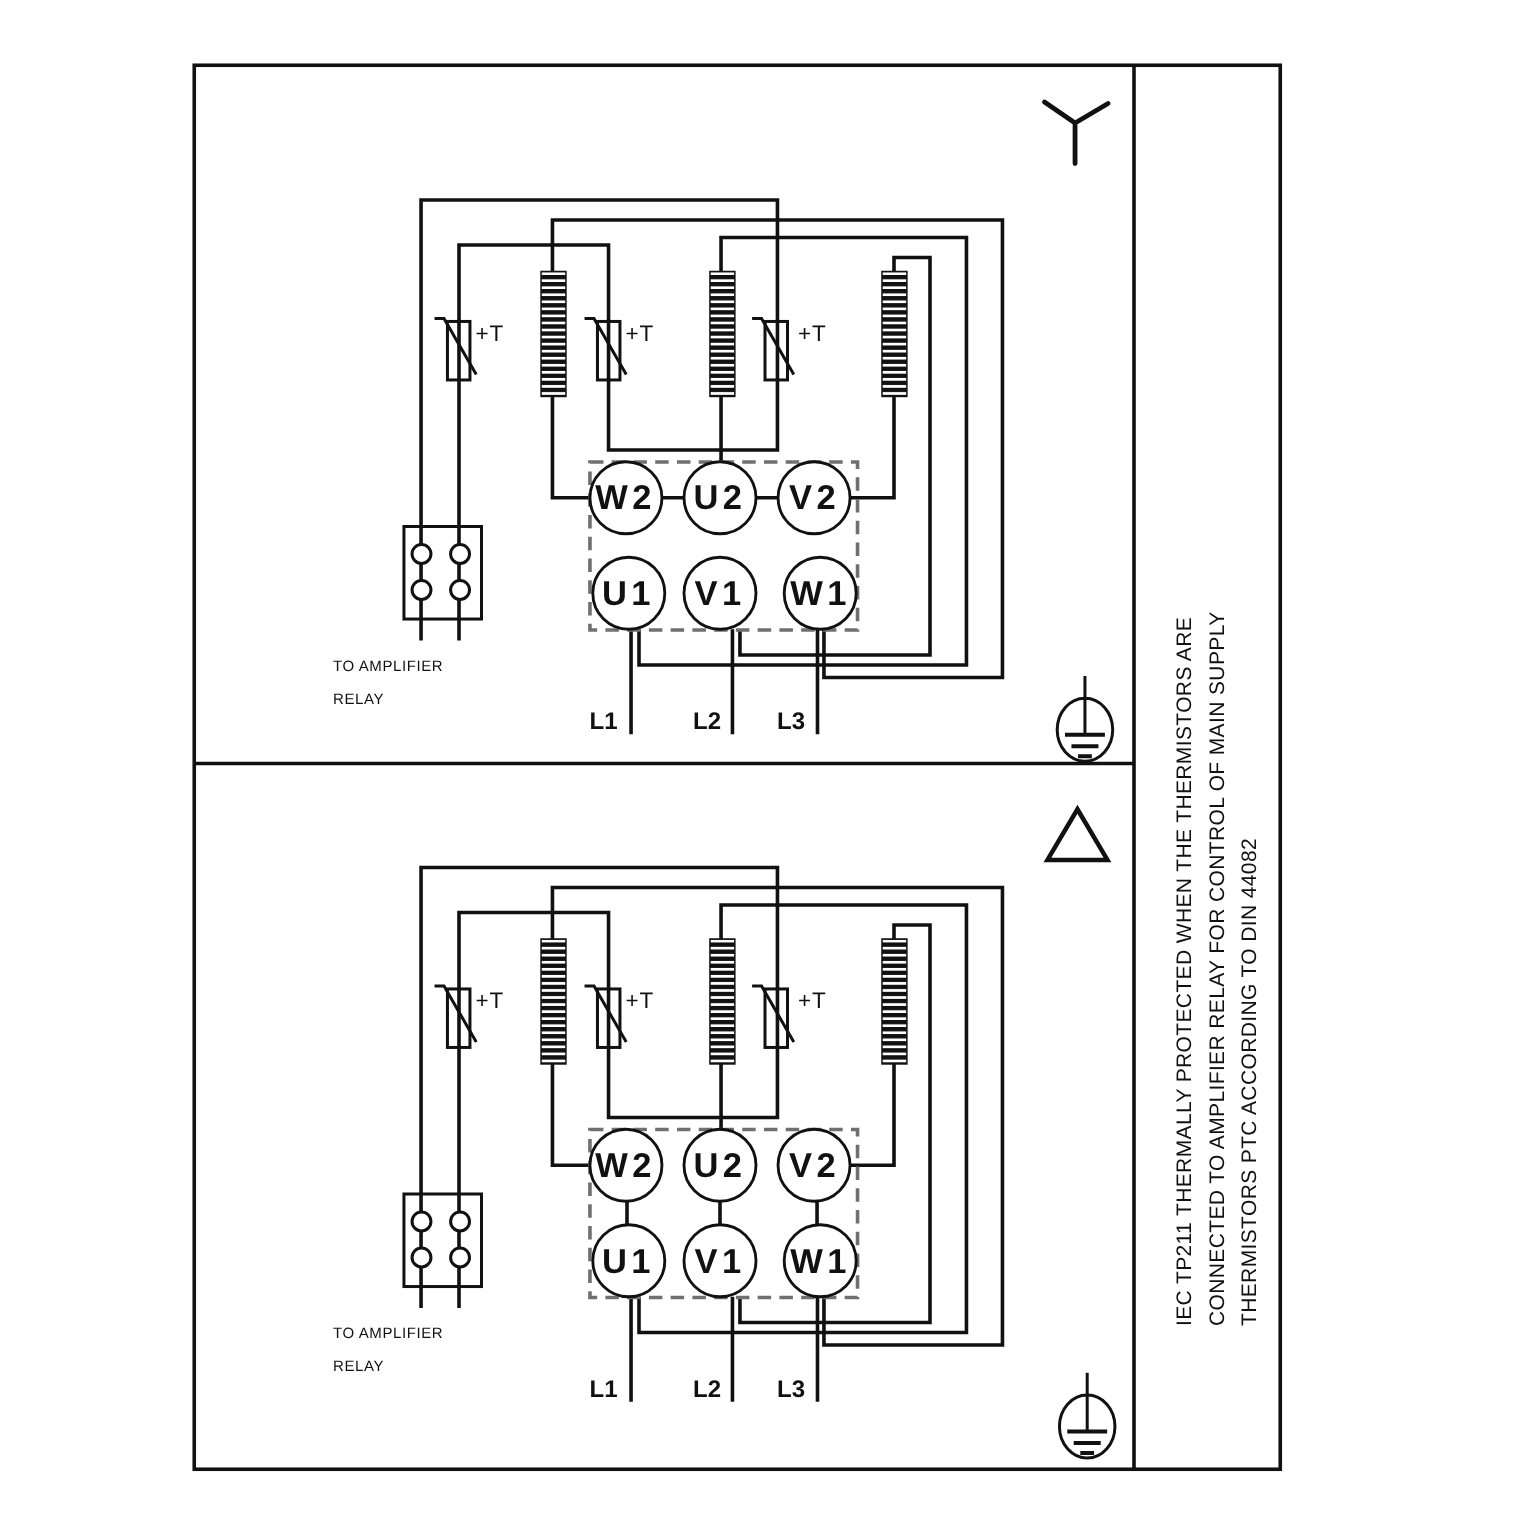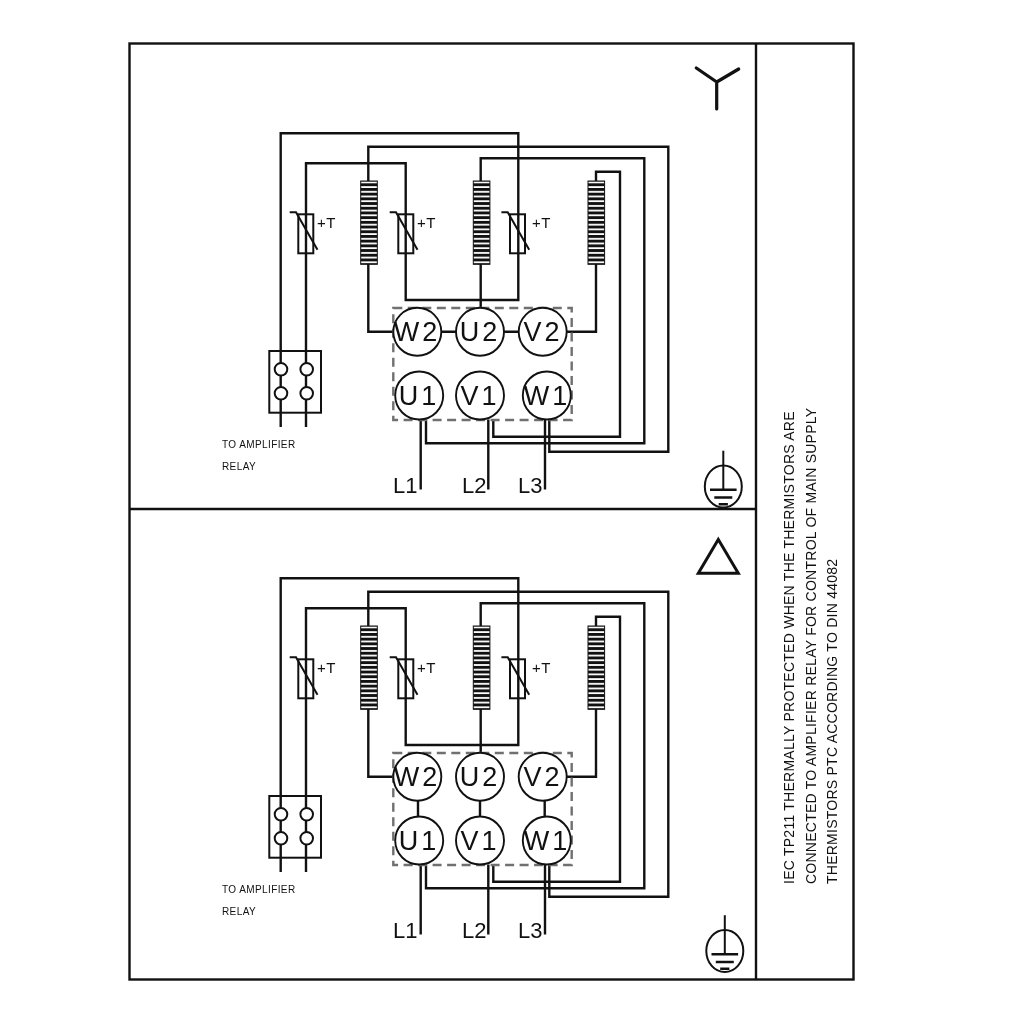--- a/index.html
+++ b/index.html
@@ -13,23 +13,23 @@
   .term {fill:#ffffff;stroke:#111111;stroke-width:1.9;}
   .term-s{fill:#ffffff;stroke:#111111;stroke-width:2;}
   .dash {fill:none;stroke:#707070;stroke-width:2.4;stroke-dasharray:9 5.5;}
   .coil {fill:url(#hatch);stroke:#111111;stroke-width:1;}
   .sym  {fill:none;stroke:#111111;stroke-width:3.2;stroke-linecap:round;}
   .symt {fill:none;stroke:#111111;stroke-width:3;stroke-linejoin:miter;}
   .wg   {fill:none;stroke:#111111;stroke-width:2.6;}
   .border{fill:none;stroke:#111111;stroke-width:2.4;}
   
   .lab{position:absolute;color:#111111;white-space:nowrap;}
-  .term-label{transform:translate(-50%,-50%);font-size:27px;letter-spacing:3px;font-weight:400;}
+  .term-label{transform:translate(-50%,-50%);font-size:23px;letter-spacing:3px;font-weight:700;}
   .pt-label{font-size:15px;letter-spacing:0.5px;}
-  .l-label{font-size:22px;font-weight:normal;}
+  .l-label{font-size:16px;font-weight:bold;}
   .relay-label{font-size:10px;line-height:21.5px;letter-spacing:0.4px;}
   .note{position:absolute;left:779px;top:884px;width:540px;font-size:14px;line-height:21.5px;
         letter-spacing:0.25px;transform-origin:0 0;transform:rotate(-90deg);color:#111111;}
 </style>
 </head>
 <body>
 
 <div class="page">
 
   <svg width="1024" height="1024" viewBox="0 0 1024 1024">

